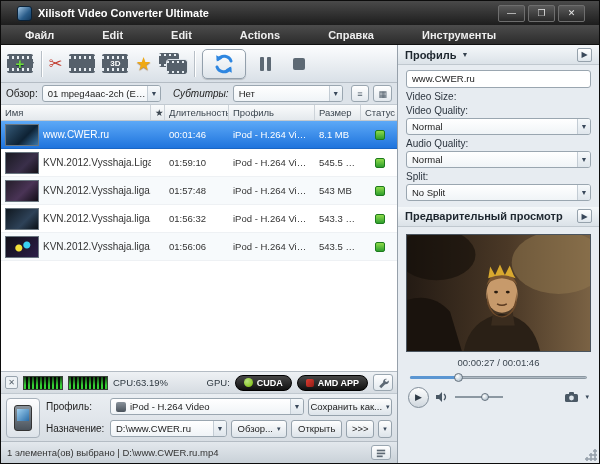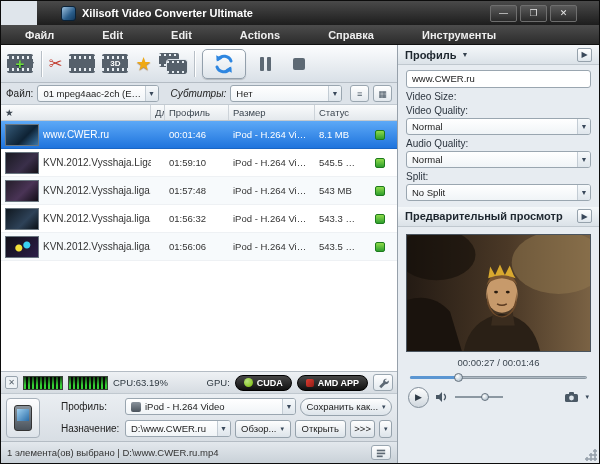--- a/index.html
+++ b/index.html
@@ -1,20 +1,20 @@
 <!DOCTYPE html>
 <html><head>
 <meta charset="utf-8">
 <style>
   *{box-sizing:border-box;margin:0;padding:0;font-family:"Liberation Sans","DejaVu Sans",sans-serif;}
   html,body{width:600px;height:464px;background:#888;}
   .window{width:600px;height:464px;background:#dfe5eb;border:1px solid #0c0c0c;display:flex;flex-direction:column;overflow:hidden;}
 
   
-  .titlebar{height:24px;flex:0 0 24px;background:linear-gradient(#4a4a4a,#1d1d1d);display:flex;align-items:center;padding:0 22px;color:#fff;margin-left:36px;}
+  .titlebar{height:24px;flex:0 0 24px;background:linear-gradient(#4a4a4a,#1d1d1d);display:flex;align-items:center;padding:0 14px;color:#fff;}
   .app-icon{width:15px;height:15px;border-radius:3px;background:linear-gradient(135deg,#9fc3e0,#2a5d8a 60%,#143a5e);margin:0 6px 0 2px;border:1px solid #0a2238;}
   .title{font-size:11px;font-weight:bold;flex:1;white-space:nowrap;overflow:hidden;}
   .winbtn{width:27px;height:17px;display:flex;align-items:center;justify-content:center;color:#e8e8e8;font-size:9px;margin-left:3px;background:linear-gradient(#5a5a5a,#2a2a2a);border:1px solid #6e6e6e;border-radius:2px;cursor:default;}
   .menubar{height:20px;flex:0 0 20px;background:linear-gradient(#4c4c4c,#2c2c2c);display:flex;align-items:center;color:#eee;font-size:11px;border-bottom:1px solid #101010;}
   .menu-item{padding:0 24px;height:100%;display:flex;align-items:center;font-weight:bold;}
 
   .bodyrow{flex:1;display:flex;min-height:0;}
   .left{width:397px;flex:0 0 397px;display:flex;flex-direction:column;border-right:1px solid #96a0aa;min-height:0;}
 
   
@@ -65,21 +65,21 @@
   
   .perfbar{height:22px;flex:0 0 22px;background:linear-gradient(#eef1f4,#d6dce2);border-top:1px solid #b4bcc4;display:flex;align-items:center;gap:5px;padding:0 4px;font-size:9.5px;color:#2e3840;}
   .xbtn{width:13px;height:13px;border:1px solid #98a3ad;border-radius:2px;background:#eef2f5;font-size:8px;display:flex;align-items:center;justify-content:center;color:#55606a;}
   .meter{width:40px;height:14px;border:1px solid #3a423a;background-color:#0a0f0a;background-image:linear-gradient(rgba(0,0,0,.65),rgba(0,0,0,0) 70%),repeating-linear-gradient(90deg,#35cf35 0 2px,#0a0f0a 2px 4px);}
   .pill{height:16px;border-radius:8px;background:linear-gradient(#474747,#101010);color:#fff;display:flex;align-items:center;gap:4px;padding:0 8px;font-size:9px;font-weight:bold;border:1px solid #000;}
   .nv-dot{width:9px;height:9px;border-radius:50%;background:radial-gradient(circle at 35% 35%,#b8e37f,#76b900);}
   .amd-dot{width:8px;height:8px;border-radius:2px;background:linear-gradient(135deg,#e03c31,#8f1d16);}
   .toolbtn{width:20px;height:17px;border:1px solid #9aa6b0;border-radius:3px;background:linear-gradient(#fff,#e3e9ee);display:flex;align-items:center;justify-content:center;margin-left:auto;}
 
   
-  .output{height:48px;flex:0 0 48px;background:linear-gradient(#eaeef2,#d8dee4);border-top:1px solid #c0c8cf;display:flex;align-items:center;padding:3px 5px;gap:21px;}
+  .output{height:48px;flex:0 0 48px;background:linear-gradient(#eaeef2,#d8dee4);border-top:1px solid #c0c8cf;display:flex;align-items:center;padding:3px 5px;gap:6px;}
   .devbox{width:34px;height:40px;background:linear-gradient(#fdfdfe,#dde3e9);border:1px solid #a7b1bb;border-radius:4px;display:flex;align-items:center;justify-content:center;}
   .device{width:18px;height:26px;border-radius:3px;background:linear-gradient(#8a939c,#4a535c);border:1px solid #333;display:flex;align-items:flex-start;justify-content:center;padding-top:3px;}
   .device .scr{width:12px;height:12px;background:linear-gradient(135deg,#9fd0f0,#2a6da8);}
   .outrows{flex:1;display:flex;flex-direction:column;gap:4px;min-width:0;}
   .outrow{display:flex;align-items:center;gap:4px;font-size:10px;color:#222;}
   .olabel{width:60px;flex:0 0 60px;}
   .btn{height:18px;border:1px solid #96a2ac;border-radius:3px;background:linear-gradient(#fefefe,#dde4ea);display:flex;align-items:center;justify-content:center;font-size:9.5px;color:#222;padding:0 6px;white-space:nowrap;}
   .btn .barr{font-size:7px;margin-left:4px;color:#39485a;}
   .mini-ico{width:10px;height:10px;border-radius:2px;background:linear-gradient(#8a939c,#4a535c);margin-right:4px;flex:0 0 10px;}
 
@@ -170,36 +170,37 @@
         <div class="flatbtn">
           <span class="pausebar"></span>
           <span class="pausebar"></span>
         </div>
         <div class="flatbtn">
           <span class="stopsq"></span>
         </div>
       </div>
 
       <div class="streambar">
-        <span>Файл:</span>
+        <span>Обзор:</span>
         <div class="sel" style="width:128px;">
           <span>01 mpeg4aac-2ch (English)</span>
           <span class="arr">▼</span>
         </div>
         <span style="margin-left:8px;font-style:italic;">Субтитры:</span>
         <div class="sel" style="width:118px;">
           <span>Нет</span>
           <span class="arr">▼</span>
         </div>
         <div class="spacer"></div>
         <div class="viewbtn">≡</div>
         <div class="viewbtn">▦</div>
       </div>
 
       <div class="thead">
+        <div class="hc">Имя</div>
         <div class="hc">★</div>
         <div class="hc">Длительность</div>
         <div class="hc">Профиль</div>
         <div class="hc">Размер</div>
         <div class="hc" style="border-right:none;">Статус</div>
       </div>
 
       <div class="list">
 
         <div class="row selected">
@@ -306,21 +307,21 @@
         <div class="outrows">
           <div class="outrow">
             <span class="olabel">Профиль:</span>
             <div class="sel" style="flex:1;">
               <span style="display:flex;align-items:center;">
                   <span class="mini-ico"></span>
                   <span>iPod - H.264 Video</span>
                 </span>
               <span class="arr">▼</span>
             </div>
-            <div class="btn" style="width:92px;border-radius:9px;">
+            <div class="btn" style="width:84px;">
               <span>Сохранить как...</span>
               <span class="barr">▾</span>
             </div>
           </div>
           <div class="outrow">
             <span class="olabel">Назначение:</span>
             <div class="sel" style="width:128px;">
               <span>D:\www.CWER.ru</span>
               <span class="arr">▼</span>
             </div>

